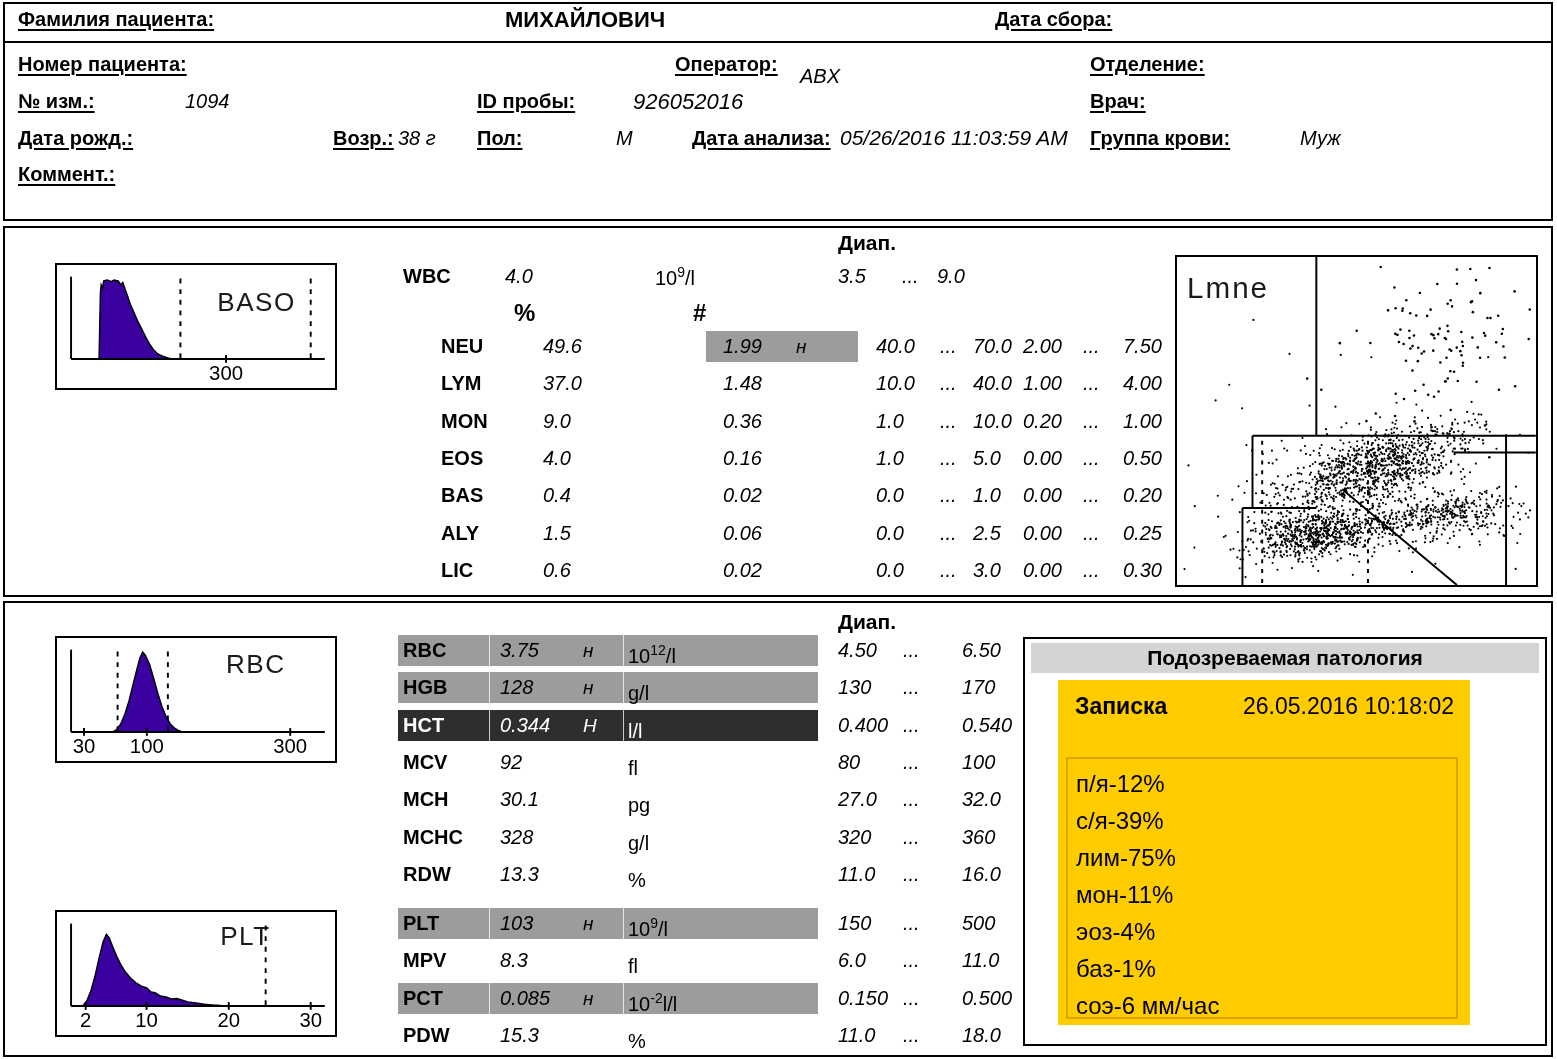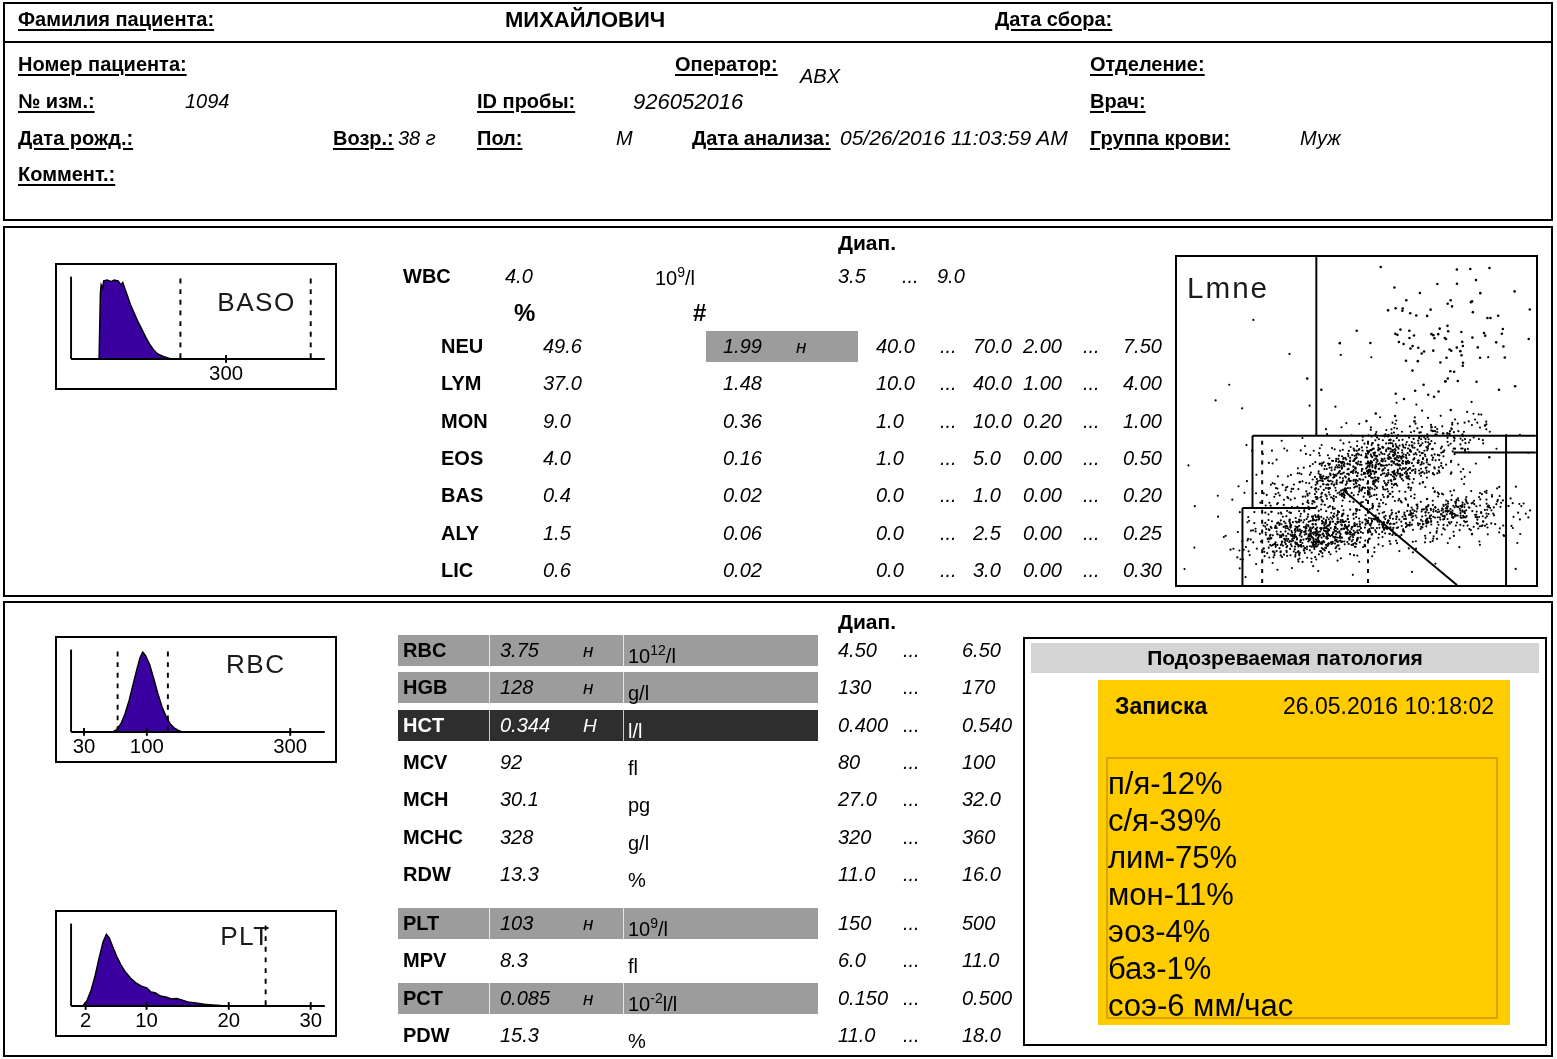--- a/index.html
+++ b/index.html
@@ -50,26 +50,26 @@
   .rbc-rows .c-val { left:102px; }
   .rbc-rows .c-flag{ left:185px; }
   .rbc-rows .c-unit{ left:230px; }
   .rbc-rows .c-rlo { left:440px; }
   .rbc-rows .c-rd  { left:505px; }
   .rbc-rows .c-rhi { left:564px; }
 
   
   .p-titlebar { position:absolute; background:#d4d4d4; text-align:center;
                 font-weight:bold; font-size:21px; line-height:30px; }
-  .note { position:absolute; background:#ffcc00;margin-left:40px; }
+  .note { position:absolute; background:#ffcc00; }
   .note-title { position:absolute; left:17px; top:13px; font-weight:bold; font-size:23px; }
   .note-ts { position:absolute; left:185px; top:13px; font-size:23px; }
   .note-inner { position:absolute; left:8px; top:77px; width:392px; height:262px;
                 border:2px solid #d9a400; box-sizing:border-box; padding-top:6px; overflow:hidden; }
-  .note-item { font-size:31px; line-height:37px; padding-left:0; white-space:nowrap; }
+  .note-item { font-size:24px; line-height:37px; padding-left:8px; white-space:nowrap; }
 
   svg text { font-family:"Liberation Sans", sans-serif; }
 </style>
 </head>
 <body>
 
 <div class="page">
 
   <section class="box" style="left:3px; top:2px; width:1550px; height:219px;"></section>
   <div class="hsep" style="left:3px; top:41px; width:1550px; height:2px;"></div>

